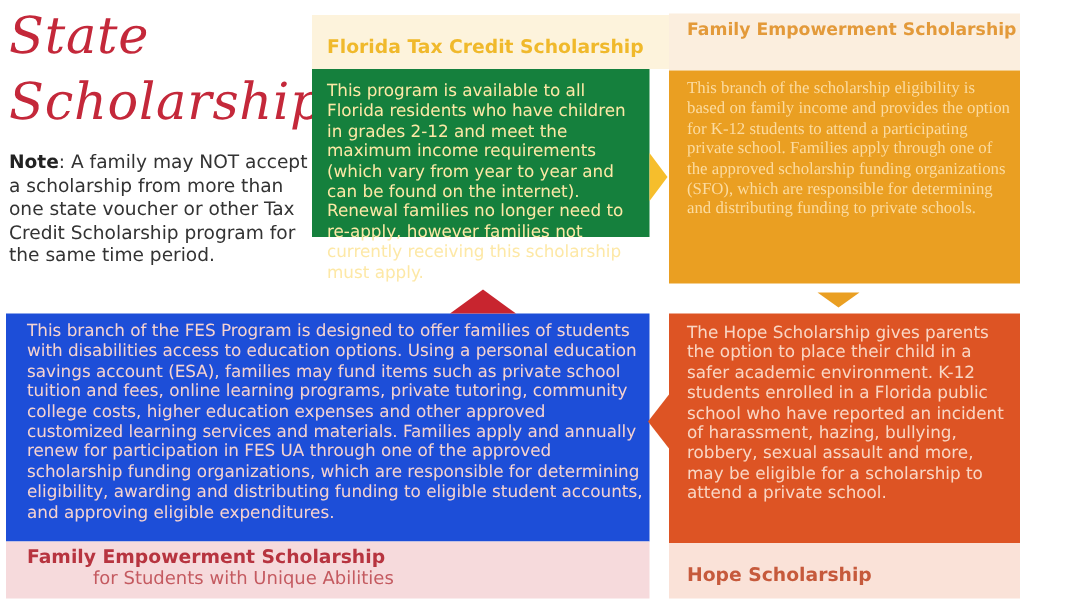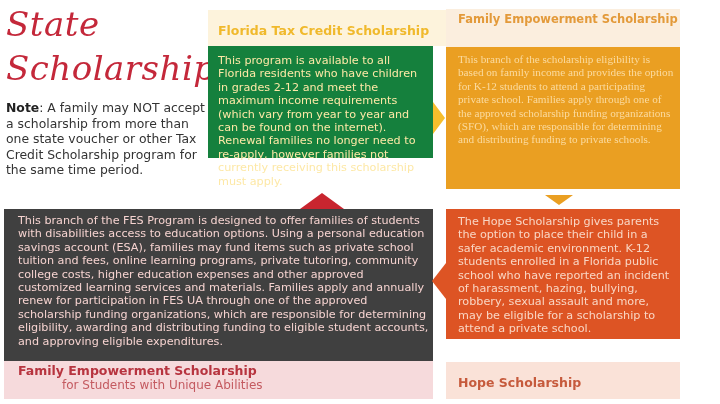--- a/index.html
+++ b/index.html
@@ -31,28 +31,28 @@
 <div class="arrow" style="left:433px;top:102px;border-top:16px solid transparent;border-bottom:16px solid transparent;border-left:12px solid #f6be2c;"></div>
 
 <div class="hdr" style="left:446px;top:9px;width:234px;height:38px;background:#fbeede;padding:4px 0 0 12px;line-height:13px;">
   <div style="color:#e39a3a;font-weight:bold;font-size:11.5px;">Family Empowerment Scholarship</div>
 </div>
 <div class="box" style="left:446px;top:47px;width:234px;height:142px;background:#ea9f22;padding:6px 4px 0 12px;font-family:Liberation Serif, serif;">
   <div class="body" style="color:#fbdba0;">This branch of the scholarship eligibility is based on family income and provides the option for K-12 students to attend a participating private school. Families apply through one of the approved scholarship funding organizations (SFO), which are responsible for determining and distributing funding to private schools.</div>
 </div>
 <div class="arrow" style="left:545px;top:195px;border-left:14px solid transparent;border-right:14px solid transparent;border-top:10px solid #ea9f22;"></div>
 
-<div class="box" style="left:4px;top:209px;width:429px;height:152px;background:#404040;padding:5px 4px 0 14px;">
+<div class="box" style="left:4px;top:209px;width:429px;height:152px;background:#1d4ed8;padding:5px 4px 0 14px;">
   <div class="body" style="color:#f6d3d0;">This branch of the FES Program is designed to offer families of students with disabilities access to education options. Using a personal education savings account (ESA), families may fund items such as private school tuition and fees, online learning programs, private tutoring, community college costs, higher education expenses and other approved customized learning services and materials. Families apply and annually renew for participation in FES UA through one of the approved scholarship funding organizations, which are responsible for determining eligibility, awarding and distributing funding to eligible student accounts, and approving eligible expenditures.</div>
 </div>
 <div class="arrow" style="left:300px;top:193px;border-left:22px solid transparent;border-right:22px solid transparent;border-bottom:16px solid #c8252f;"></div>
 <div class="hdr" style="left:4px;top:361px;width:429px;height:38px;background:#f6dadc;padding:2px 0 0 14px;line-height:15px;">
   <div style="color:#b7343f;font-weight:bold;font-size:12.5px;">Family Empowerment Scholarship</div>
   <div style="color:#c45a60;font-size:12px;margin-left:44px;">for Students with Unique Abilities</div>
 </div>
 
-<div class="box" style="left:446px;top:209px;width:234px;height:130px;background:#dd5424;padding:6px 4px 0 12px;">
+<div class="box" style="left:446px;top:209px;width:234px;height:153px;background:#dd5424;padding:6px 4px 0 12px;">
   <div class="body" style="color:#f9d6c4;">The Hope Scholarship gives parents the option to place their child in a safer academic environment. K-12 students enrolled in a Florida public school who have reported an incident of harassment, hazing, bullying, robbery, sexual assault and more, may be eligible for a scholarship to attend a private school.</div>
 </div>
 <div class="arrow" style="left:432px;top:263px;border-top:18px solid transparent;border-bottom:18px solid transparent;border-right:14px solid #dd5424;"></div>
 <div class="hdr" style="left:446px;top:362px;width:234px;height:37px;background:#fae2d8;padding:10px 0 0 12px;">
   <span style="color:#c65a3c;font-weight:bold;font-size:12.5px;">Hope Scholarship</span>
 </div>
 
 </body></html>

